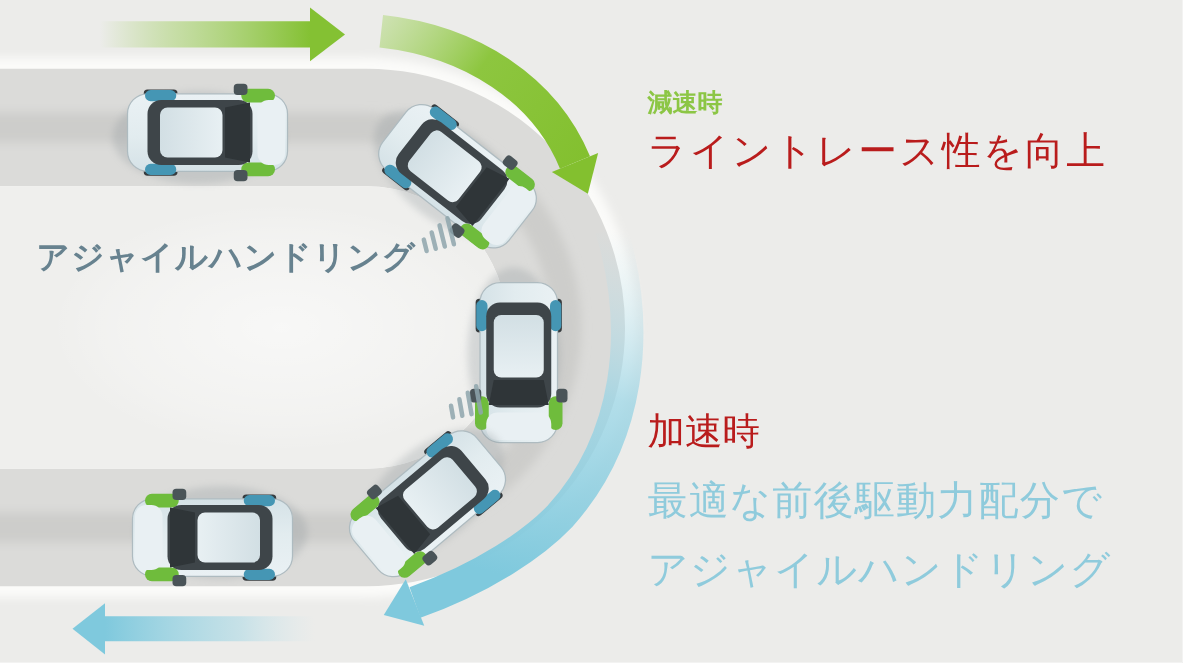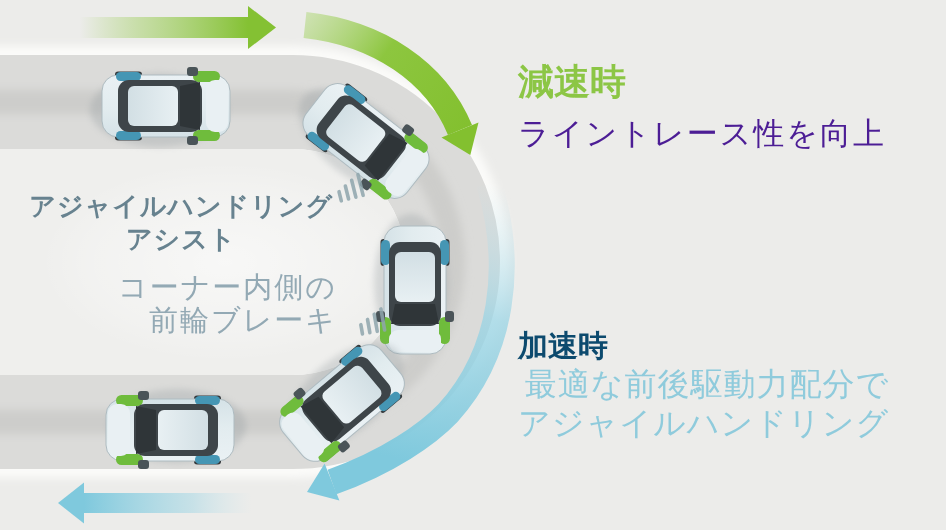--- a/index.html
+++ b/index.html
@@ -14,25 +14,25 @@
   .txt{position:absolute;white-space:nowrap;}
   .title-block{
     right:613px;top:190px;text-align:center;
     color:#67828F;font-weight:700;font-size:26px;line-height:33px;letter-spacing:1px;
   }
   .subtitle-block{
     right:609px;top:271px;text-align:right;
     color:#93A9B4;font-weight:400;font-size:29px;line-height:33px;letter-spacing:2px;
   }
   .decel-block{left:518px;top:64px;}
-  .decel-heading{color:#8CC645;font-weight:700;font-size:36px;line-height:36px;}
-  .decel-body{color:#4c1d95;font-size:31px;line-height:36px;letter-spacing:2px;margin-top:15px;}
+  .decel-heading{color:#8CC645;font-weight:700;font-size:20px;line-height:36px;}
+  .decel-body{color:#b91c1c;font-size:31px;line-height:36px;letter-spacing:2px;margin-top:3px;}
   .accel-block{left:518px;top:328px;}
-  .accel-heading{color:#0c4a6e;font-weight:700;font-size:30px;line-height:36px;}
-  .accel-body{color:#8FCBDC;font-size:32px;line-height:37px;letter-spacing:1px;margin-top:2px;text-align:right;}
+  .accel-heading{color:#b91c1c;font-weight:400;font-size:30px;line-height:36px;}
+  .accel-body{color:#8FCBDC;font-size:32px;line-height:37px;letter-spacing:1px;margin-top:18px;}
 </style>
 </head>
 <body>
 
 <div class="stage">
 
   <svg width="946" height="530" viewBox="0 0 946 530">
     <defs>
       <filter id="soft" x="-40%" y="-40%" width="180%" height="180%">
         <feGaussianBlur stdDeviation="3"></feGaussianBlur>
@@ -135,27 +135,22 @@
     <use href="#car" transform="translate(415 290) rotate(180)"></use>
     <use href="#car" transform="translate(342 403) rotate(230)"></use>
     <use href="#car" transform="translate(170 430) rotate(270)"></use>
 
     <use href="#brake-marks-shape" transform="translate(340 203) rotate(-14)"></use>
     <use href="#brake-marks-shape" transform="translate(361 336) rotate(-10)"></use>
   </svg>
 
   <div class="txt title-block">
     <div>アジャイルハンドリング</div>
-    <div>アシスト</div>
   </div>
 
-  <div class="txt subtitle-block">
-    <div>コーナー内側の</div>
-    <div>前輪ブレーキ</div>
-  </div>
 
   <div class="txt decel-block">
     <div class="decel-heading">減速時</div>
     <div class="decel-body">ライントレース性を向上</div>
   </div>
 
   <div class="txt accel-block">
     <div class="accel-heading">加速時</div>
     <div class="accel-body">最適な前後駆動力配分で</div>
     <div class="accel-body">アジャイルハンドリング</div>

